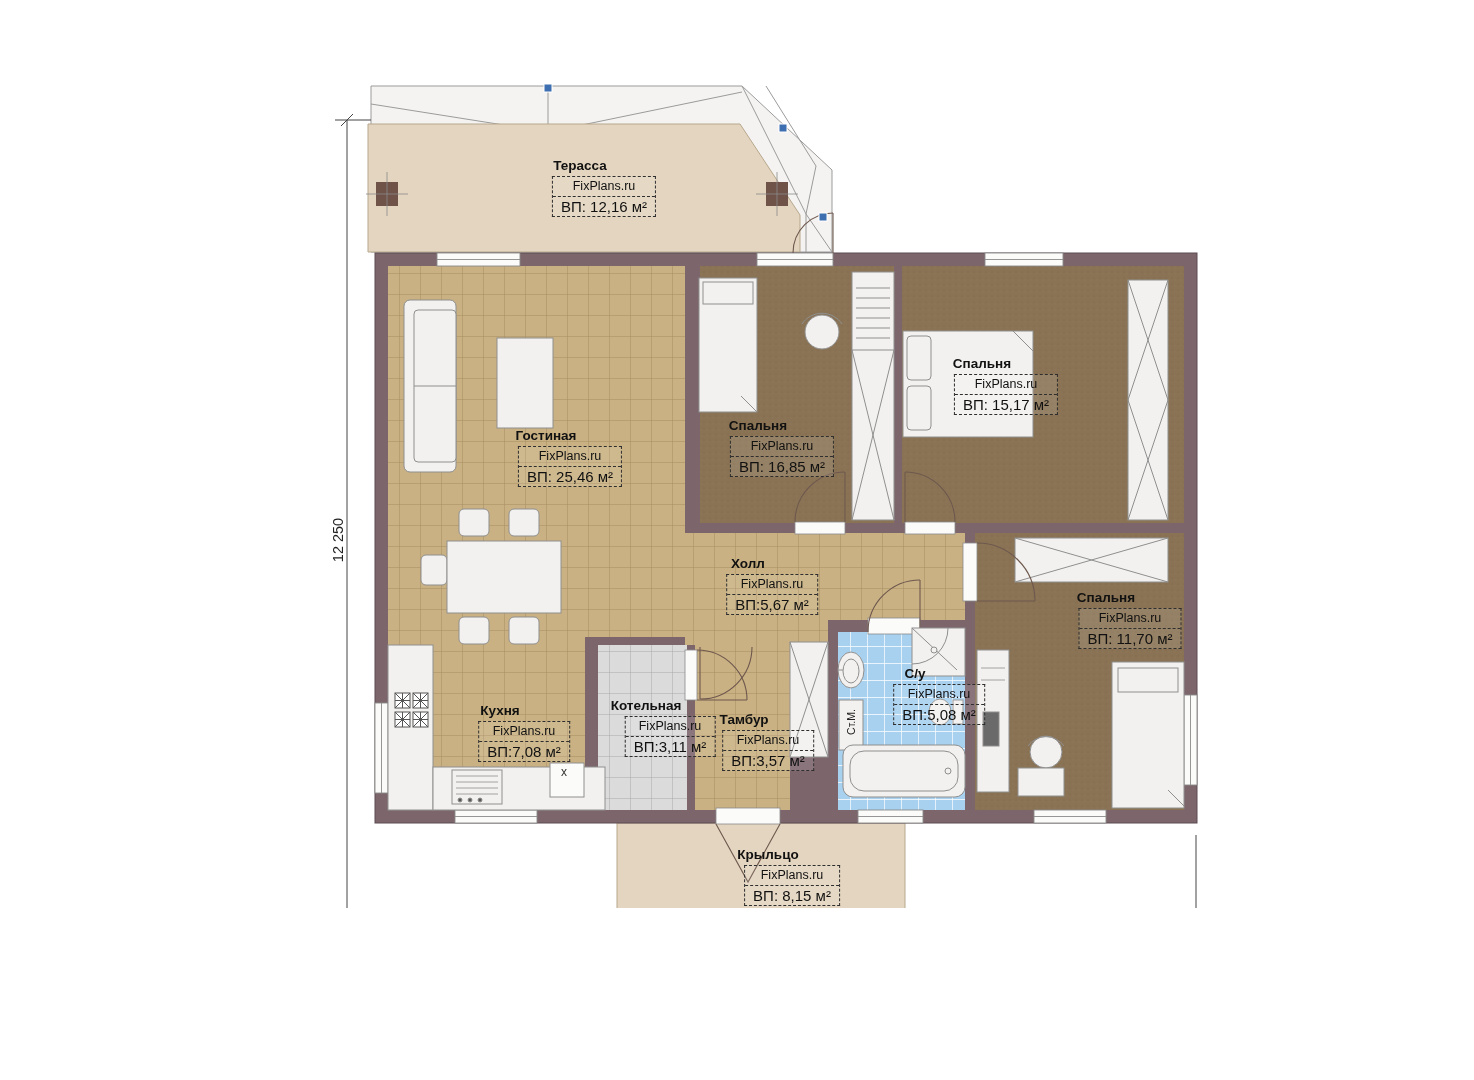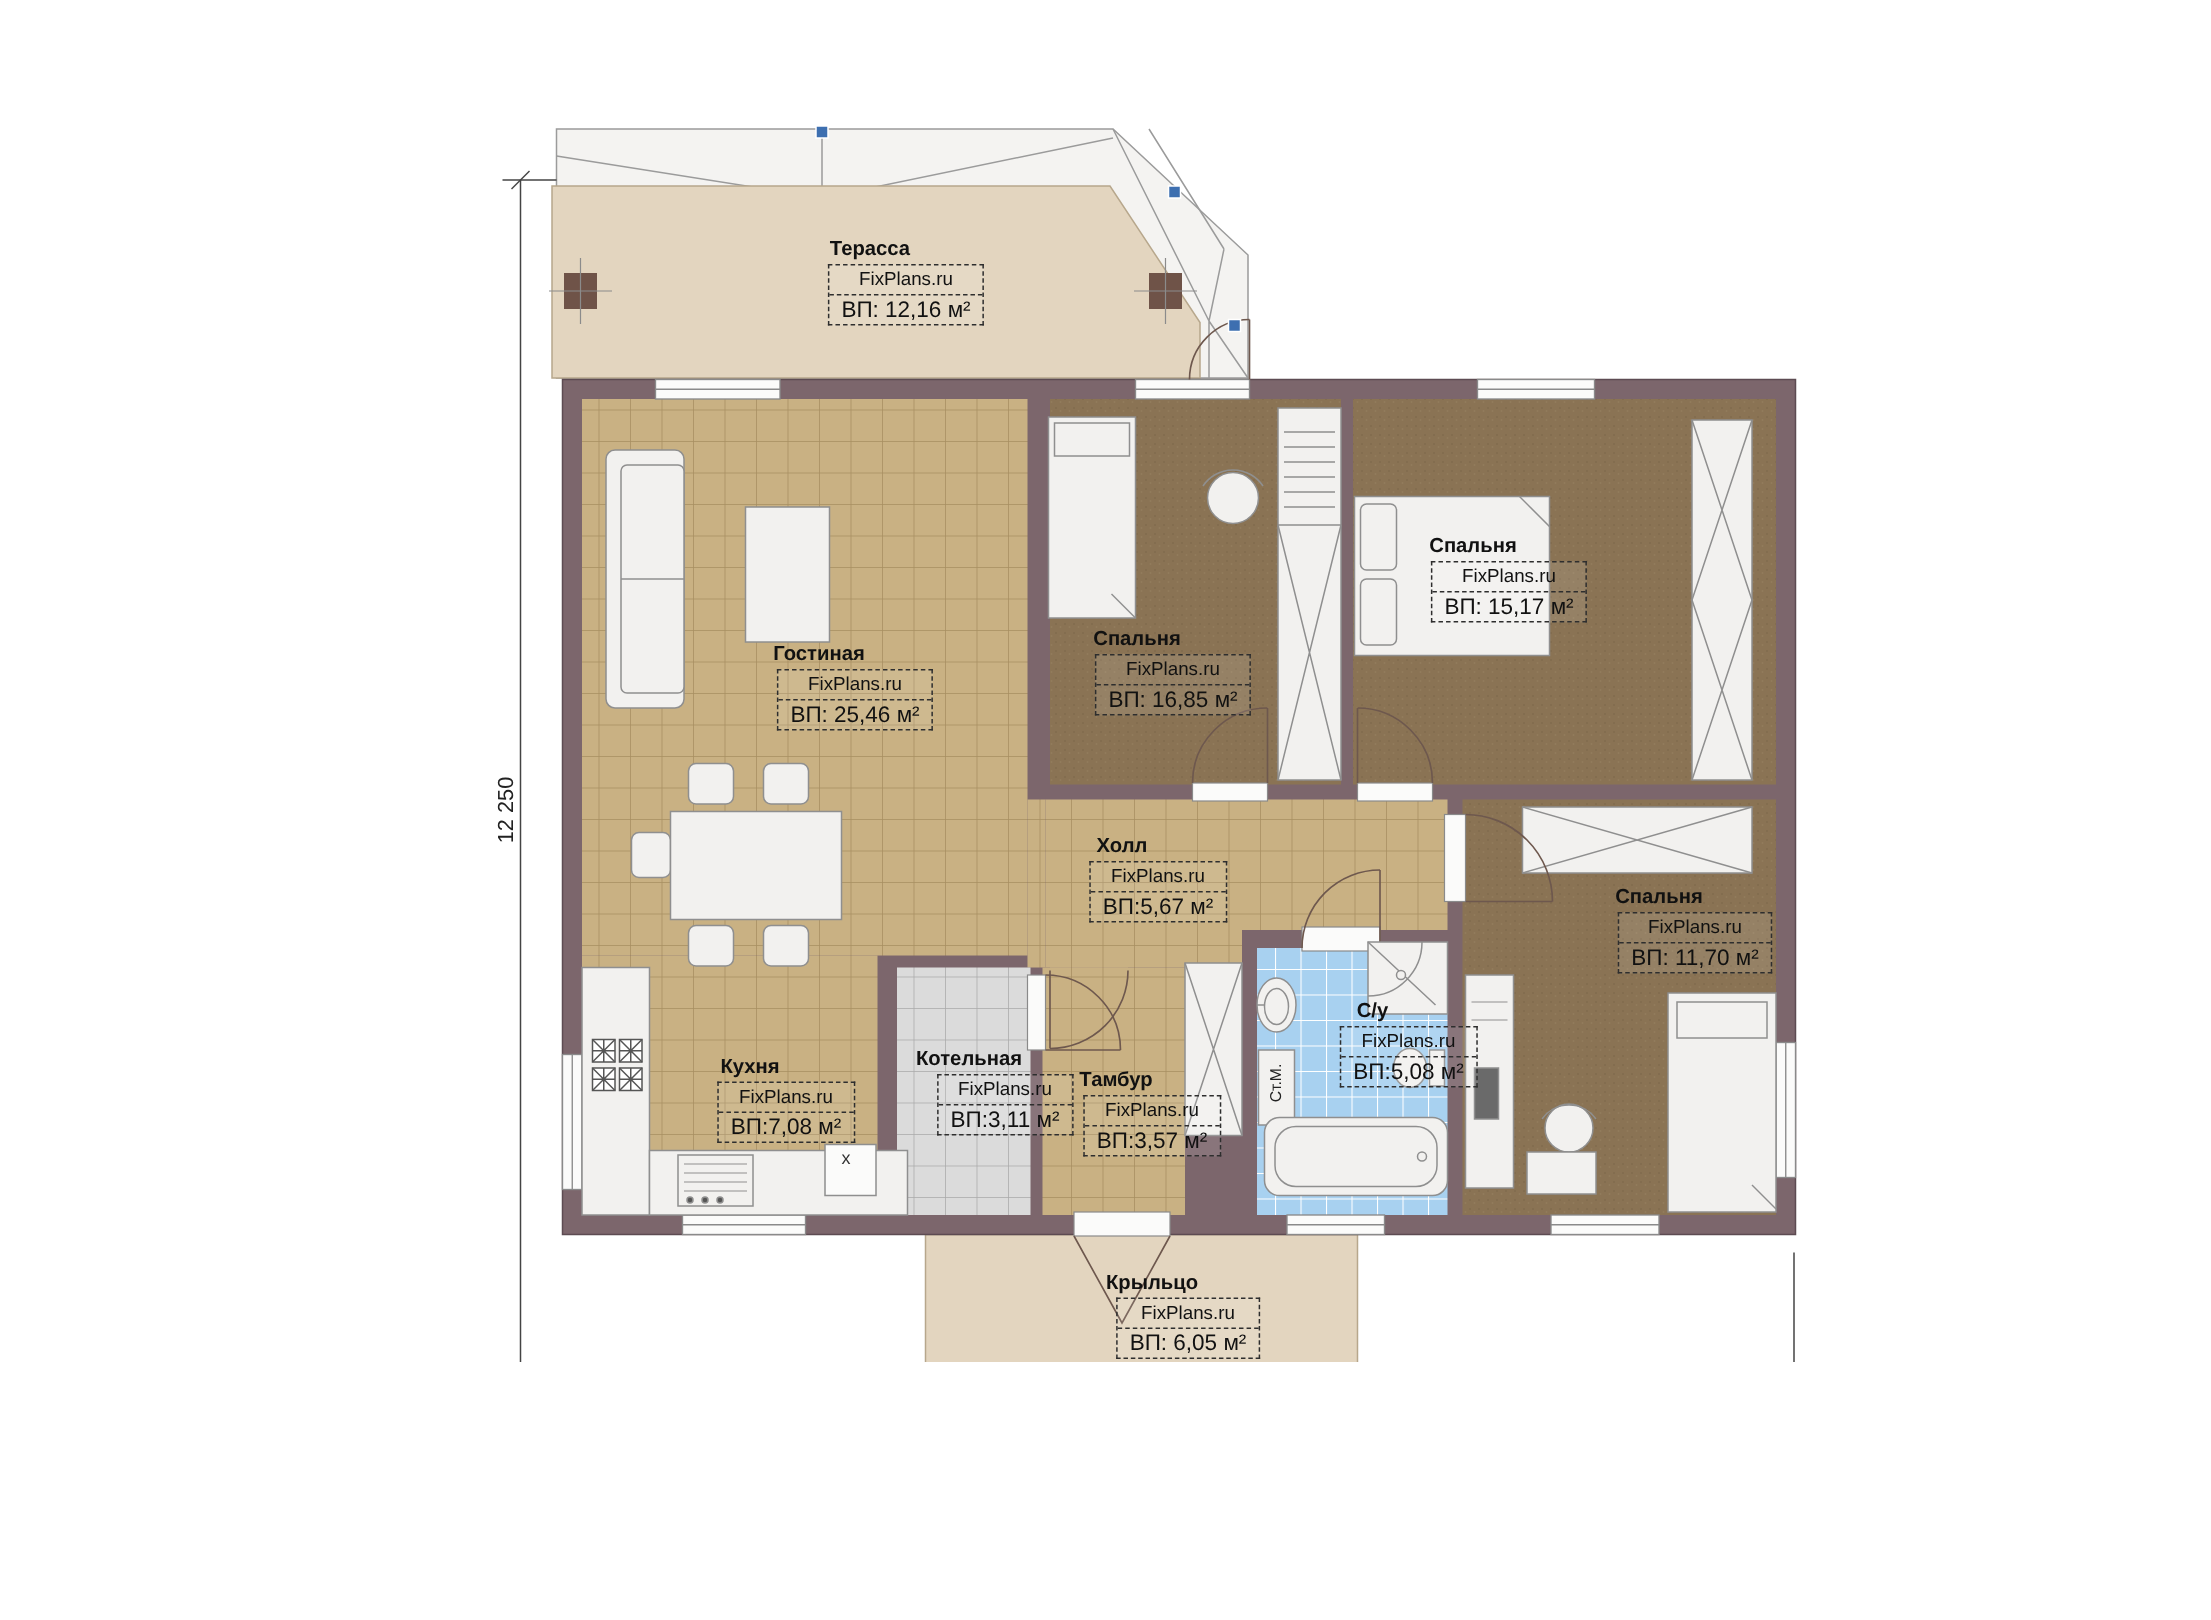--- a/index.html
+++ b/index.html
@@ -374,21 +374,21 @@
   <div class="room-box">
     <div class="room-brand">FixPlans.ru</div>
     <div class="room-area">ВП:5,08 м²</div>
   </div>
 </div>
 
 <div class="room-label" style="left:768px;top:847px;">
   <div class="room-name">Крыльцо</div>
   <div class="room-box">
     <div class="room-brand">FixPlans.ru</div>
-    <div class="room-area">ВП: 6,05 м²</div>
+    <div class="room-area">ВП: 8,15 м²</div>
   </div>
 </div>
 
 <div class="wm-label">Ст.М.</div>
 <div class="x-mark">x</div>
 
 <div class="dim-label dim-left">12 250</div>
 <div class="dim-label dim-bottom">12 510</div>
 
 </div>

